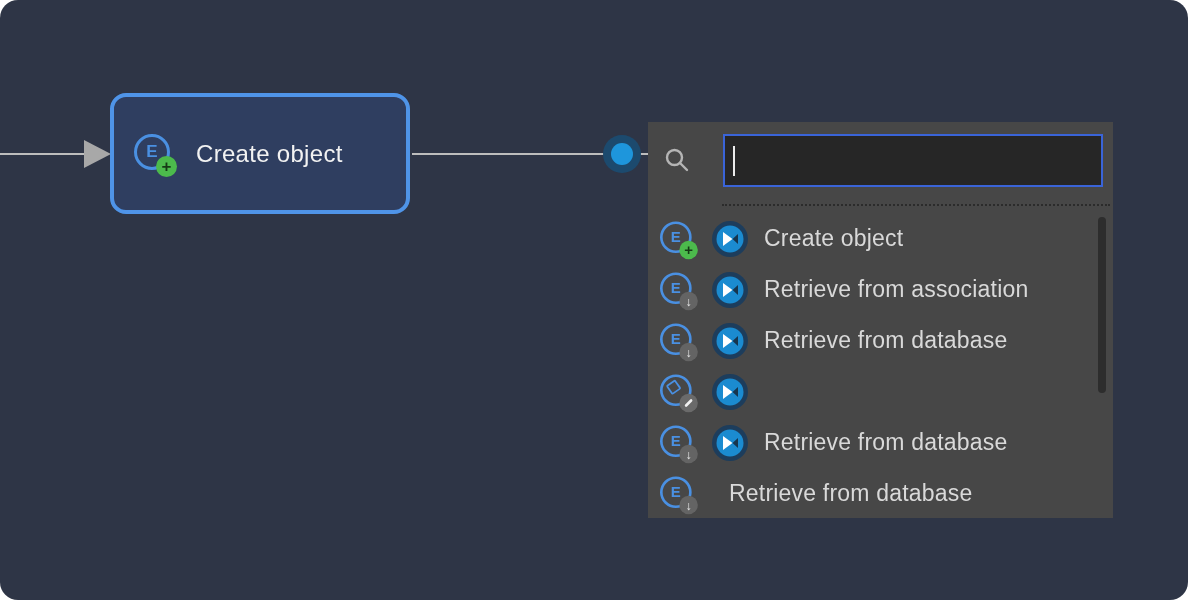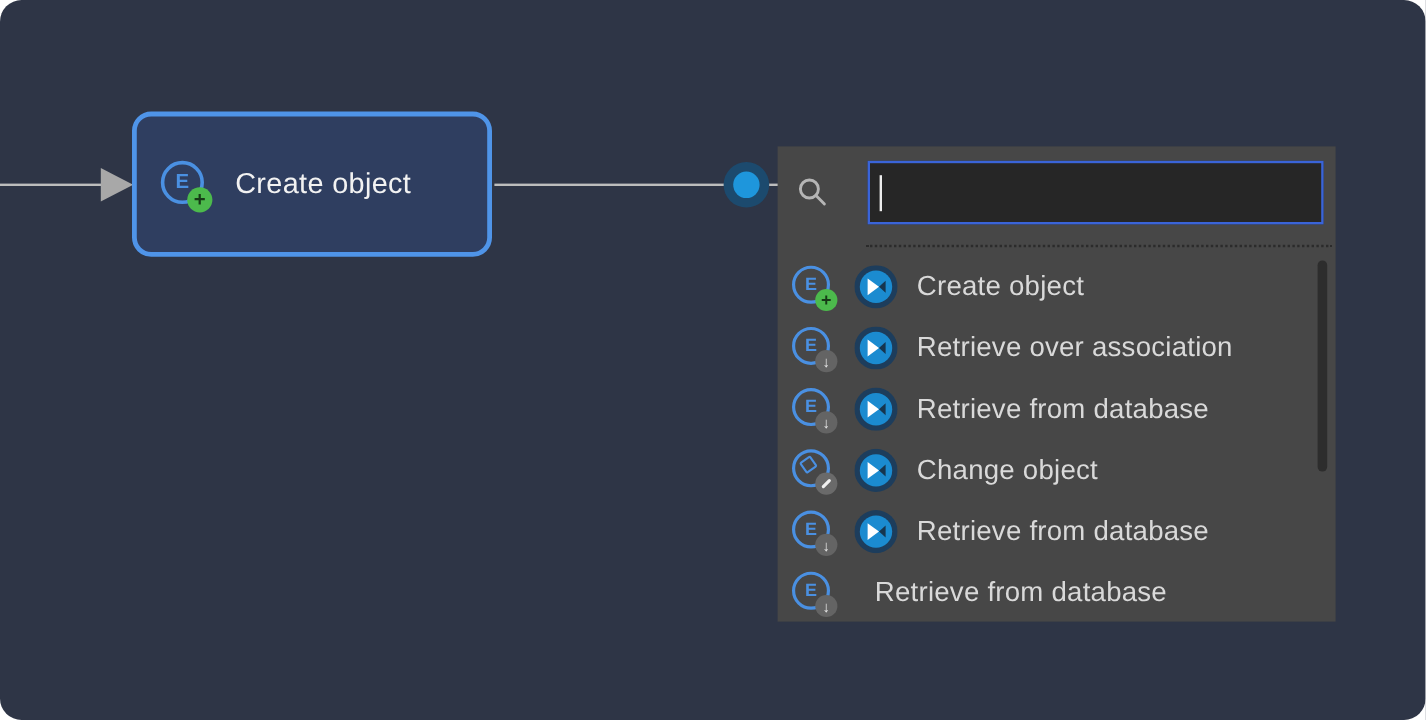--- a/index.html
+++ b/index.html
@@ -179,21 +179,21 @@
       <span class="ent ent-small">
         <span class="ent-circle">E</span>
         <span class="badge badge-gray">↓</span>
       </span>
       <svg class="bowtie" viewBox="0 0 36 36">
         <circle cx="18" cy="18" r="18" fill="#1d3d5c"></circle>
         <circle cx="18" cy="18" r="13.5" fill="#1b8bd0"></circle>
         <polygon points="11,11 11,25 20.5,18" fill="#ffffff"></polygon>
         <polygon points="26,13 26,23 20.5,18" fill="#16354e"></polygon>
       </svg>
-      <span class="row-label">Retrieve over association</span>
+      <span class="row-label">Retrieve from association</span>
     </div>
 
     <div class="row">
       <span class="ent ent-small">
         <span class="ent-circle">E</span>
         <span class="badge badge-gray">↓</span>
       </span>
       <svg class="bowtie" viewBox="0 0 36 36">
         <circle cx="18" cy="18" r="18" fill="#1d3d5c"></circle>
         <circle cx="18" cy="18" r="13.5" fill="#1b8bd0"></circle>
@@ -210,21 +210,20 @@
         <span class="badge badge-pencil">
             <span class="pencil-bar"></span>
           </span>
       </span>
       <svg class="bowtie" viewBox="0 0 36 36">
         <circle cx="18" cy="18" r="18" fill="#1d3d5c"></circle>
         <circle cx="18" cy="18" r="13.5" fill="#1b8bd0"></circle>
         <polygon points="11,11 11,25 20.5,18" fill="#ffffff"></polygon>
         <polygon points="26,13 26,23 20.5,18" fill="#16354e"></polygon>
       </svg>
-      <span class="row-label">Change object</span>
     </div>
 
     <div class="row">
       <span class="ent ent-small">
         <span class="ent-circle">E</span>
         <span class="badge badge-gray">↓</span>
       </span>
       <svg class="bowtie" viewBox="0 0 36 36">
         <circle cx="18" cy="18" r="18" fill="#1d3d5c"></circle>
         <circle cx="18" cy="18" r="13.5" fill="#1b8bd0"></circle>

